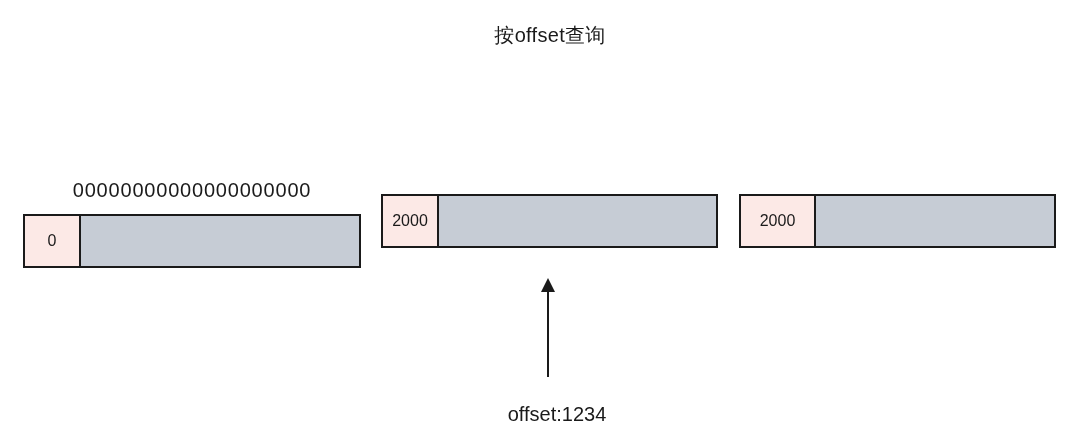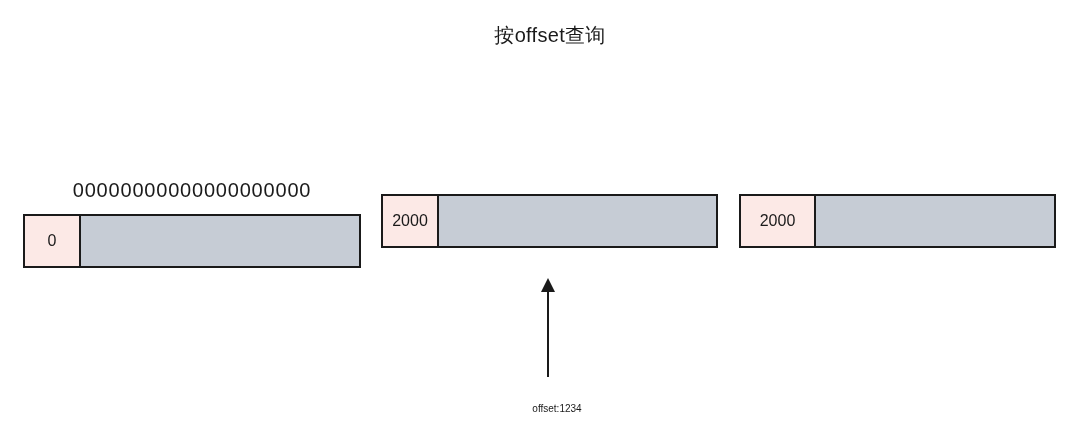--- a/index.html
+++ b/index.html
@@ -79,21 +79,21 @@
     width: 2px;
     height: 87px;
     background: var(--border);
   }
   .pointer-label {
     position: absolute;
     top: 403px;
     left: 482px;
     width: 150px;
     text-align: center;
-    font-size: 10px;
+    font-size: 20px;
     white-space: nowrap;
   }
 </style>
 </head>
 <body>
 
 <div class="canvas">
 
   <div class="title">按offset查询</div>
 

